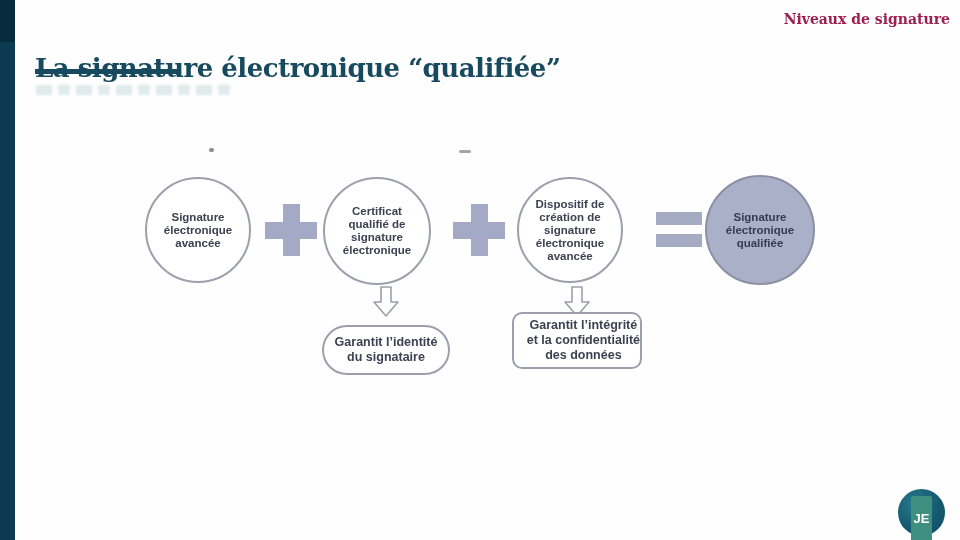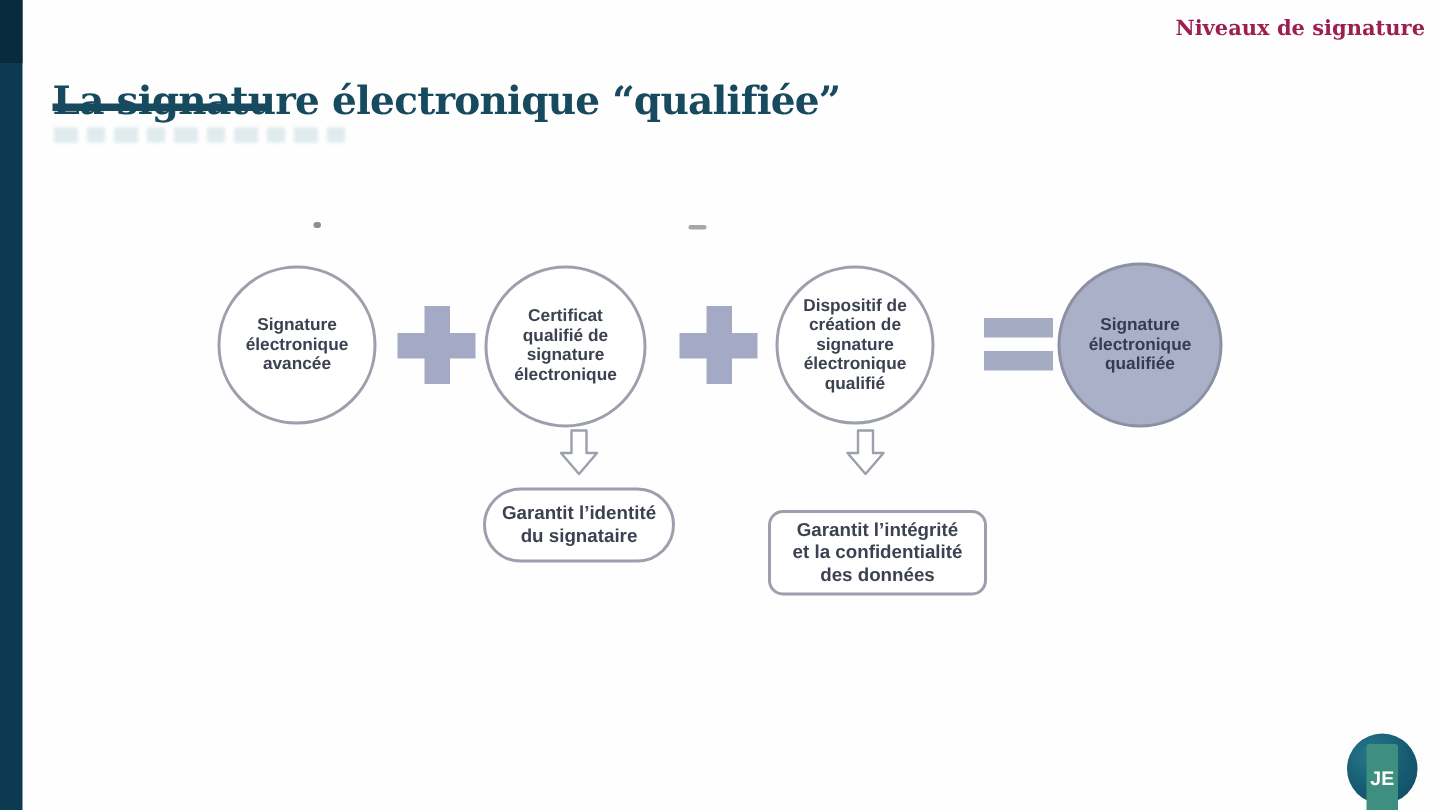--- a/index.html
+++ b/index.html
@@ -72,21 +72,21 @@
   .callout {
     position:absolute; background:#ffffff;
     border:2px solid #9ba0ac; border-radius:10px;
     display:flex; align-items:center; justify-content:center; text-align:center;
   }
   .callout .callout-label {
     font-weight:bold; font-size:12.5px; line-height:15px;
     color:#3c4250; white-space:pre-line;
   }
   .callout-1 { left:322px; top:325px; width:128px; height:50px;border-radius:25px; }
-  .callout-2 { left:512px; top:340px; width:146px; height:57px; }
+  .callout-2 { left:512px; top:312px; width:130px; height:57px;justify-content:flex-end; }
 
   
   .artifact { position:absolute; background:#5a5f66; border-radius:2px; }
   .artifact-1 { left:209px; top:148px; width:5px; height:4px; opacity:.7; }
   .artifact-2 { left:459px; top:150px; width:12px; height:3px; opacity:.55; }
 
   
   .logo {
     position:absolute; left:898px; top:489px; width:47px; height:47px;
     border-radius:50%;
@@ -138,21 +138,21 @@
 électronique</span>
     </div>
 
     <div class="plus plus-2"></div>
 
     <div class="node node-3">
       <span class="node-label">Dispositif de
 création de
 signature
 électronique
-qualifié</span>
+avancée</span>
     </div>
 
     <div class="equals">
       <div class="bar top"></div>
       <div class="bar bottom"></div>
     </div>
 
     <div class="node node-4 filled">
       <span class="node-label">Signature
 électronique

